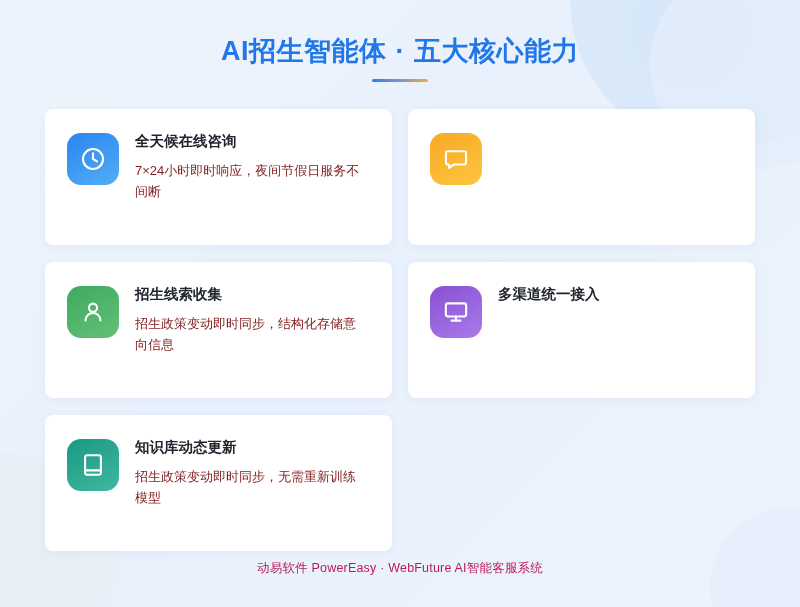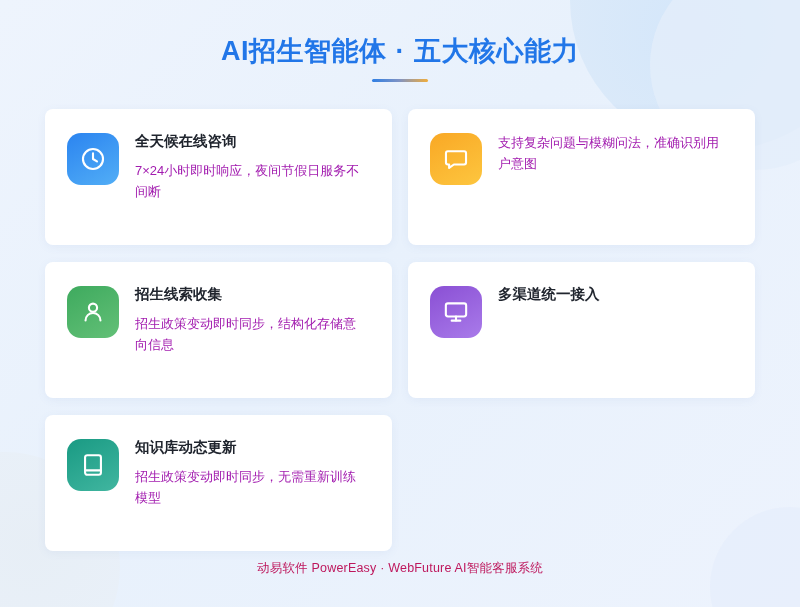--- a/index.html
+++ b/index.html
@@ -145,21 +145,21 @@
   .card-body { min-width: 0; padding-top: 1px; }
   .card-title {
     font-size: 14.5px;
     font-weight: bold;
     color: #20252e;
     line-height: 1.3;
     margin-bottom: 9px;
   }
   .card-desc {
     font-size: 13px;
-    color: #a21caf;
+    color: #7f1d1d;
     line-height: 1.62;
   }
 
   
   .footer {
     margin-top: auto;
     margin-bottom: 30px;
     font-size: 12.5px;
     color: #be185d;
     letter-spacing: .2px;
@@ -200,21 +200,20 @@
       </div>
     </div>
 
     <div class="card tall">
       <div class="card-icon icon-orange">
         <svg width="28" height="28" viewBox="0 0 24 24" fill="none" stroke="#ffffff" stroke-width="1.8" stroke-linecap="round" stroke-linejoin="round">
           <path d="M5 5.4 H19 A1.6 1.6 0 0 1 20.6 7 V15.1 A1.6 1.6 0 0 1 19 16.7 H10.2 L6.1 19.6 V16.7 H5 A1.6 1.6 0 0 1 3.4 15.1 V7 A1.6 1.6 0 0 1 5 5.4 Z"></path>
         </svg>
       </div>
       <div class="card-body">
-        <div class="card-desc">支持复杂问题与模糊问法，准确识别用户意图</div>
       </div>
     </div>
 
     <div class="card tall">
       <div class="card-icon icon-green">
         <svg width="28" height="28" viewBox="0 0 24 24" fill="none" stroke="#ffffff" stroke-width="1.8" stroke-linecap="round" stroke-linejoin="round">
           <circle cx="12" cy="8.3" r="3.5"></circle>
           <path d="M5.6 19.2 a6.4 6.4 0 0 1 12.8 0"></path>
         </svg>
       </div>

